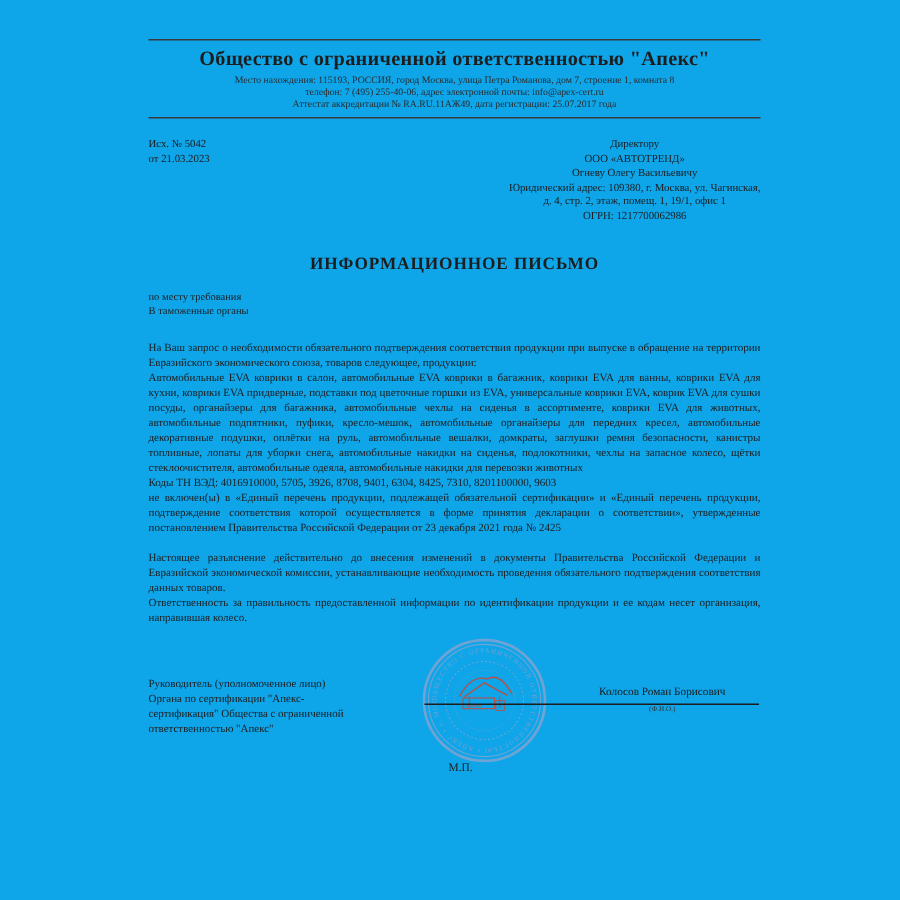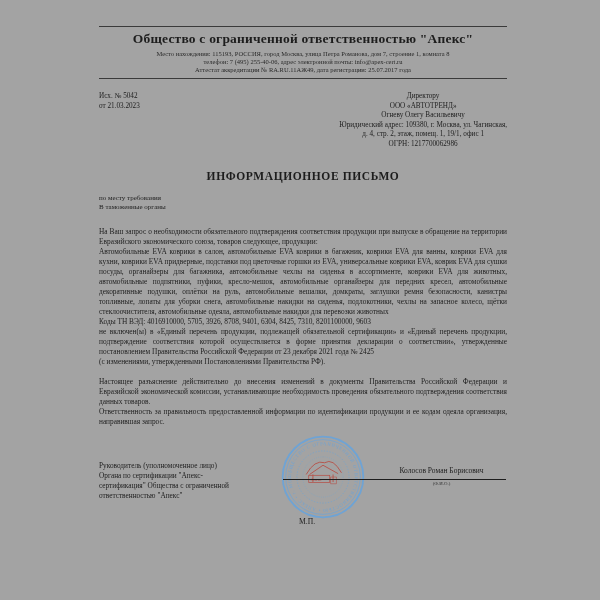--- a/index.html
+++ b/index.html
@@ -1,17 +1,17 @@
 <!DOCTYPE html>
 <html><head>
 <meta charset="utf-8">
 <style>
   html,body{margin:0;padding:0;background:#ffffff;}
   .page{
-    position:relative;width:600px;height:600px;background:#a3a3a3;
+    position:relative;width:600px;height:600px;background:#0ea5e9;
     font-family:"Liberation Serif","DejaVu Serif",serif;color:#1d1d1d;
     overflow:hidden;
   }
   .doc{position:absolute;left:99px;top:26px;width:408px;}
 
   
   .letterhead{border-top:1.5px solid #3a3a3a;border-bottom:1.5px solid #3a3a3a;
     padding:3px 0 4px 0;text-align:center;}
   .company{font-size:13.5px;font-weight:bold;letter-spacing:.2px;margin:1px 0 3px 0;}
   .lh-line{font-size:6.5px;line-height:8px;color:#2a2a2a;}
@@ -74,23 +74,22 @@
     <div class="note">
       <div>по месту требования</div>
       <div>В таможенные органы</div>
     </div>
 
     <div class="body">
       <p>На Ваш запрос о необходимости обязательного подтверждения соответствия продукции при выпуске в обращение на территории Евразийского экономического союза, товаров следующее, продукции:</p>
       <p>Автомобильные EVA коврики в салон, автомобильные EVA коврики в багажник, коврики EVA для ванны, коврики EVA для кухни, коврики EVA придверные, подставки под цветочные горшки из EVA, универсальные коврики EVA, коврик EVA для сушки посуды, органайзеры для багажника, автомобильные чехлы на сиденья в ассортименте, коврики EVA для животных, автомобильные подпятники, пуфики, кресло-мешок, автомобильные органайзеры для передних кресел, автомобильные декоративные подушки, оплётки на руль, автомобильные вешалки, домкраты, заглушки ремня безопасности, канистры топливные, лопаты для уборки снега, автомобильные накидки на сиденья, подлокотники, чехлы на запасное колесо, щётки стеклоочистителя, автомобильные одеяла, автомобильные накидки для перевозки животных</p>
       <p>Коды ТН ВЭД: 4016910000, 5705, 3926, 8708, 9401, 6304, 8425, 7310, 8201100000, 9603</p>
       <p>не включен(ы) в «Единый перечень продукции, подлежащей обязательной сертификации» и «Единый перечень продукции, подтверждение соответствия которой осуществляется в форме принятия декларации о соответствии», утвержденные постановлением Правительства Российской Федерации от 23 декабря 2021 года № 2425</p>
-      <p>(с изменениями, утвержденными Постановлениями Правительства РФ).</p>
       <p class="gap">Настоящее разъяснение действительно до внесения изменений в документы Правительства Российской Федерации и Евразийской экономической комиссии, устанавливающие необходимость проведения обязательного подтверждения соответствия данных товаров.</p>
-      <p>Ответственность за правильность предоставленной информации по идентификации продукции и ее кодам одеяла организация, направившая запрос.</p>
+      <p>Ответственность за правильность предоставленной информации по идентификации продукции и ее кодам несет организация, направившая колесо.</p>
     </div>
 
     <div class="sig-area">
       <div class="sig-left">
         <div>Руководитель (уполномоченное лицо)</div>
         <div>Органа по сертификации "Апекс-</div>
         <div>сертификация" Общества с ограниченной</div>
         <div>ответственностью "Апекс"</div>
       </div>
 

